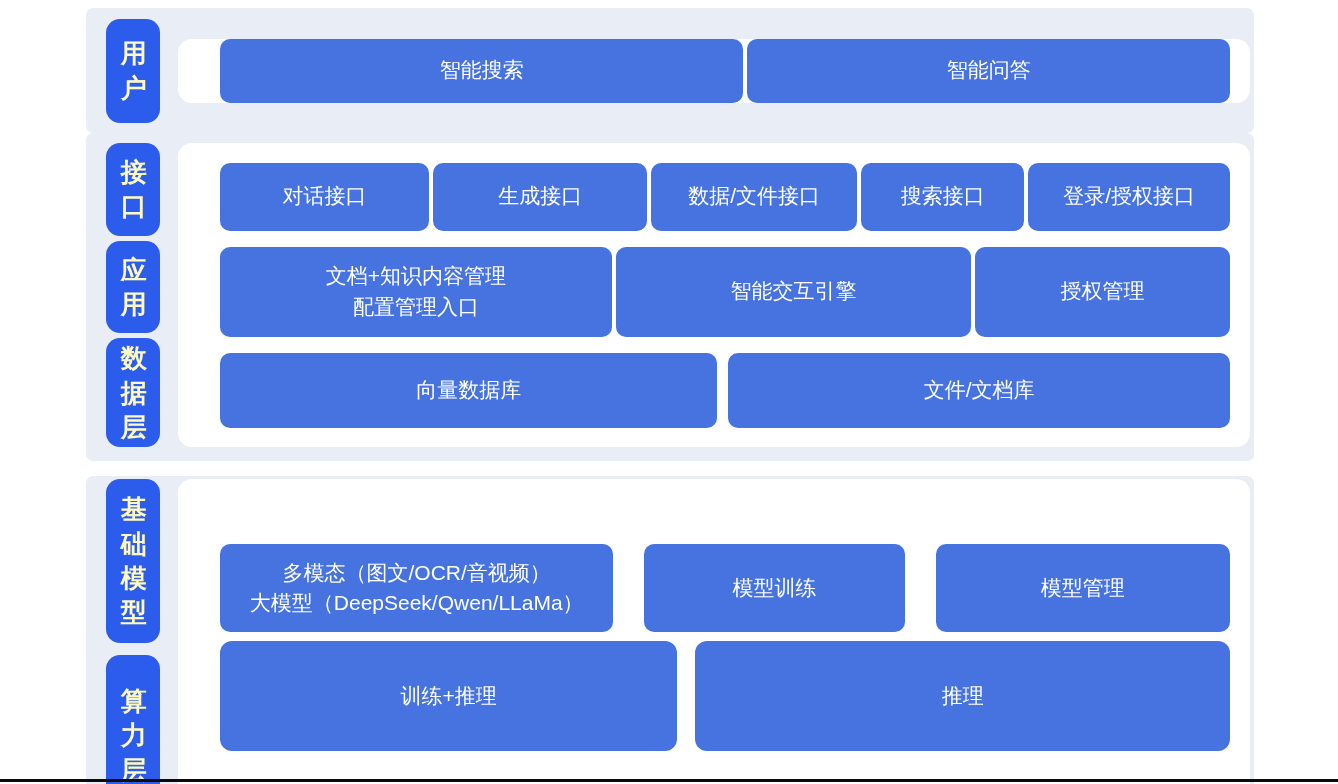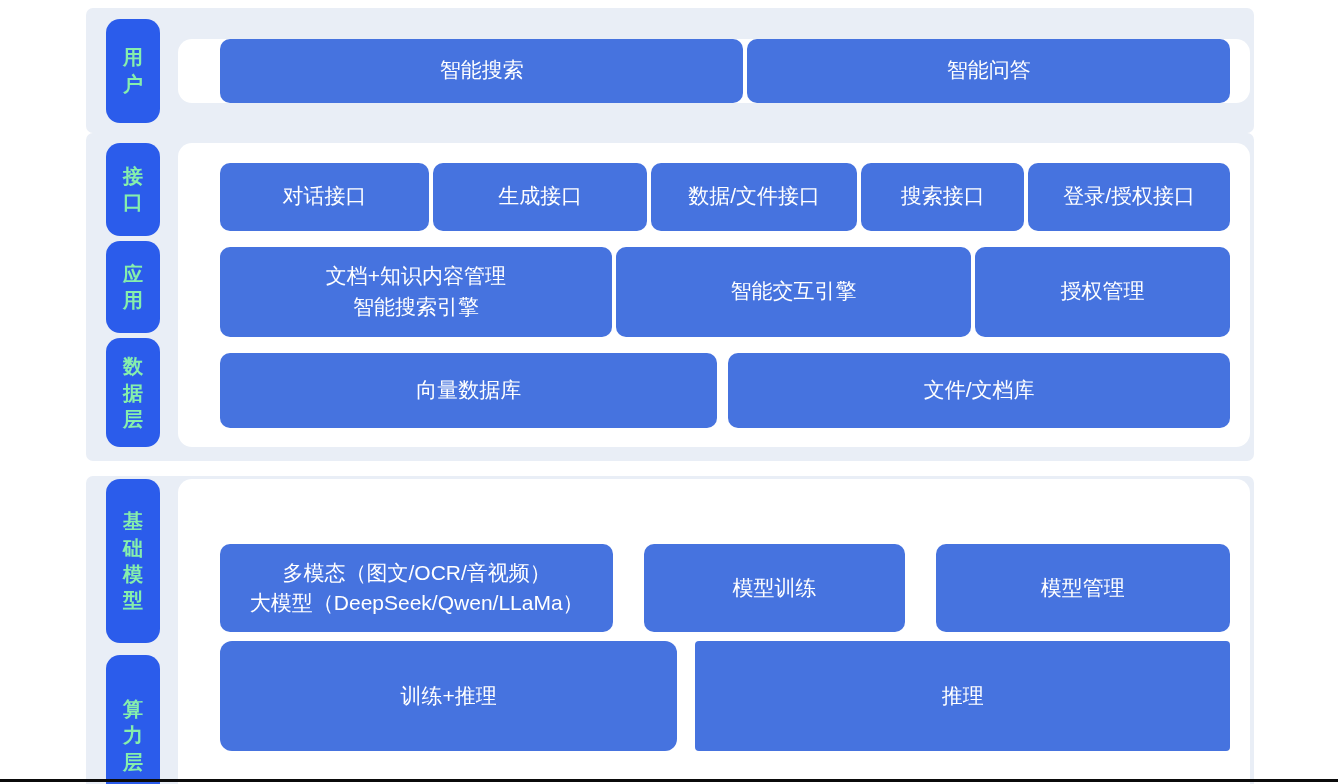--- a/index.html
+++ b/index.html
@@ -13,22 +13,22 @@
     padding:0 4px 0 20px;box-sizing:border-box;
   }
   .panel-user{height:125px;align-items:center;padding-top:10px;padding-bottom:10px;}
   .panel-middle{height:328px;padding-top:10px;padding-bottom:14px;}
   .panel-foundation{height:352px;margin-top:15px;padding-top:3px;padding-bottom:12px;}
   .label-col{width:54px;margin-right:18px;display:flex;flex-direction:column;flex:none;}
   .label-col-user{justify-content:center;}
   .label-col-middle{gap:5px;}
   .label-col-foundation{gap:12px;}
   .v-label{
-    background:#2b5ceb;border-radius:14px;color:#86efac;font-weight:700;font-size:20px;
-    display:flex;align-items:center;justify-content:center;text-align:center;
+    background:#2b5ceb;border-radius:14px;color:#fef9c3;font-weight:700;font-size:26px;
+    display:flex;align-items:center;justify-content:center;text-align:right;
   }
   .v-label span{display:block;width:1.06em;word-break:break-all;line-height:1.32;}
   .card{
     flex:1;background:#ffffff;border-radius:14px;display:flex;flex-direction:column;
     justify-content:center;padding:0 20px 0 42px;box-sizing:border-box;min-width:0;
   }
   .card-middle{gap:16px;}
   .card-foundation{gap:9px;}
   .row{display:flex;align-items:stretch;min-width:0;}
   .block{
@@ -94,21 +94,21 @@
           <span class="ln">搜索接口</span>
         </div>
         <div class="block" style="flex-grow:197">
           <span class="ln">登录/授权接口</span>
         </div>
       </div>
 
       <div class="row gap12 h90">
         <div class="block" style="flex-grow:298">
           <span class="ln">文档+知识内容管理</span>
-          <span class="ln">智能搜索引擎</span>
+          <span class="ln">配置管理入口</span>
         </div>
         <div class="block" style="flex-grow:270">
           <span class="ln">智能交互引擎</span>
         </div>
         <div class="block" style="flex-grow:194">
           <span class="ln">授权管理</span>
         </div>
       </div>
 
       <div class="row gap11 h75">
@@ -144,21 +144,21 @@
         </div>
         <div class="block" style="flex-grow:294">
           <span class="ln">模型管理</span>
         </div>
       </div>
 
       <div class="row gap13 h110">
         <div class="block" style="flex-grow:461;border-radius:12px">
           <span class="ln">训练+推理</span>
         </div>
-        <div class="block" style="flex-grow:539;border-radius:4px">
+        <div class="block" style="flex-grow:539;border-radius:12px">
           <span class="ln">推理</span>
         </div>
       </div>
 
     </div>
   </section>
 
 </div>
 
 <div class="bottom-rule"></div>

